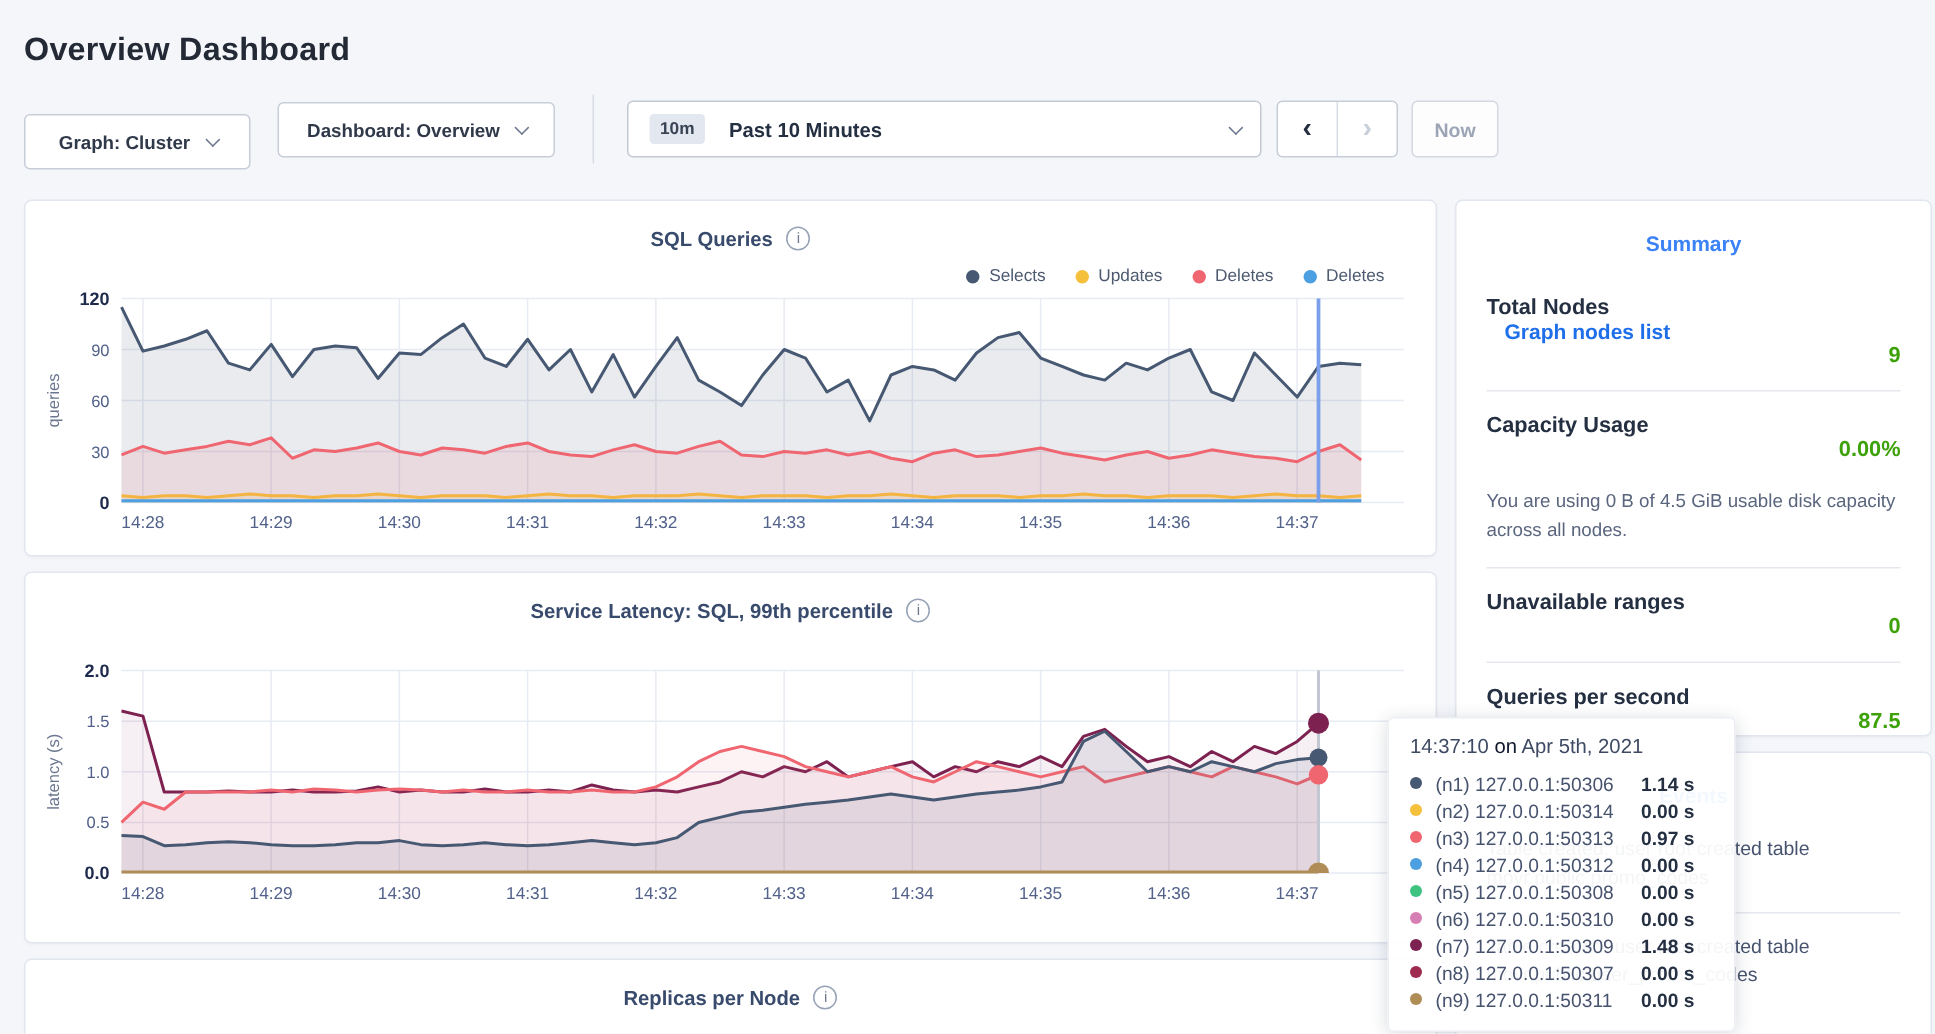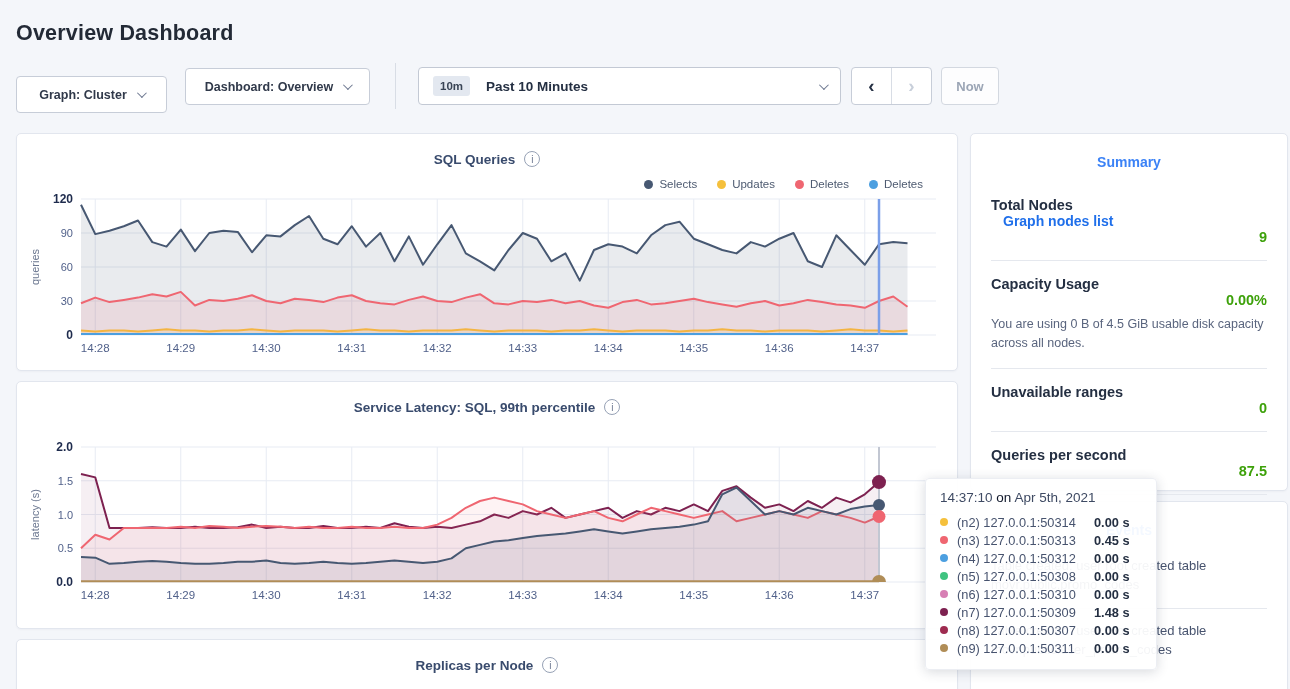--- a/index.html
+++ b/index.html
@@ -82,21 +82,21 @@
   svg .ytick-bold { font: bold 12px "Liberation Sans", sans-serif; fill: #1e2b4d; }
   svg .axlabel { font: 11px "Liberation Sans", sans-serif; fill: #6b7790; }
   
   .summary-card { padding: 20px; }
   .side-heading { text-align: center; font-size: 14px; font-weight: bold; color: #3b82f6; }
   .summary-card .side-heading { margin-bottom: 27px; }
   .metric-row { display: flex; align-items: flex-start; flex-direction: column; }
   .metric-label { font-size: 14.5px; font-weight: bold; color: #242f42; }
   .metric-link { font-size: 14px; font-weight: bold; color: #1f6fea; margin-left: 12px; cursor: pointer; }
   .metric-value { margin-left: auto; font-size: 14.5px; font-weight: bold; color: #3da10a; }
-  .metric-desc { font-size: 12.5px; color: #5a657e; line-height: 1.5; margin-top: 7px; }
+  .metric-desc { font-size: 12.5px; color: #5a657e; line-height: 1.5; margin-top: 17px; }
   .sum-hr { border: none; border-top: 1px solid #e5e8ee; margin: 15px 0; }
   
   .events-card { padding: 20px; }
   .event-item { padding: 13px 0; font-size: 13px; color: #47536e; line-height: 1.45; }
   .event-item + .event-item { border-top: 1px solid #e5e8ee; }
   .events-card .side-heading { margin-bottom: 6px; }
   
   .tooltip {
     position: absolute; left: 925px; top: 478px; width: 232px;
     background: rgba(255,255,255,.94); border: 1px solid #eceef3; border-radius: 4px;
@@ -324,31 +324,36 @@
 
 </div>
 
 <div class="tooltip">
   <div class="tt-header">
     <span>14:37:10</span>
     <span class="tt-on">on</span>
     <span>Apr 5th, 2021</span>
   </div>
 
+    <div class="tt-row">
+      <span class="tt-dot" style="background: rgb(71, 88, 114);"></span>
+      <span>(n1) 127.0.0.1:50306</span>
+      <span class="tt-val">1.14 s</span>
+    </div>
 
     <div class="tt-row">
       <span class="tt-dot" style="background: rgb(245, 192, 60);"></span>
       <span>(n2) 127.0.0.1:50314</span>
       <span class="tt-val">0.00 s</span>
     </div>
 
     <div class="tt-row">
       <span class="tt-dot" style="background: rgb(239, 102, 113);"></span>
       <span>(n3) 127.0.0.1:50313</span>
-      <span class="tt-val">0.45 s</span>
+      <span class="tt-val">0.97 s</span>
     </div>
 
     <div class="tt-row">
       <span class="tt-dot" style="background: rgb(76, 159, 224);"></span>
       <span>(n4) 127.0.0.1:50312</span>
       <span class="tt-val">0.00 s</span>
     </div>
 
     <div class="tt-row">
       <span class="tt-dot" style="background: rgb(63, 195, 128);"></span>

